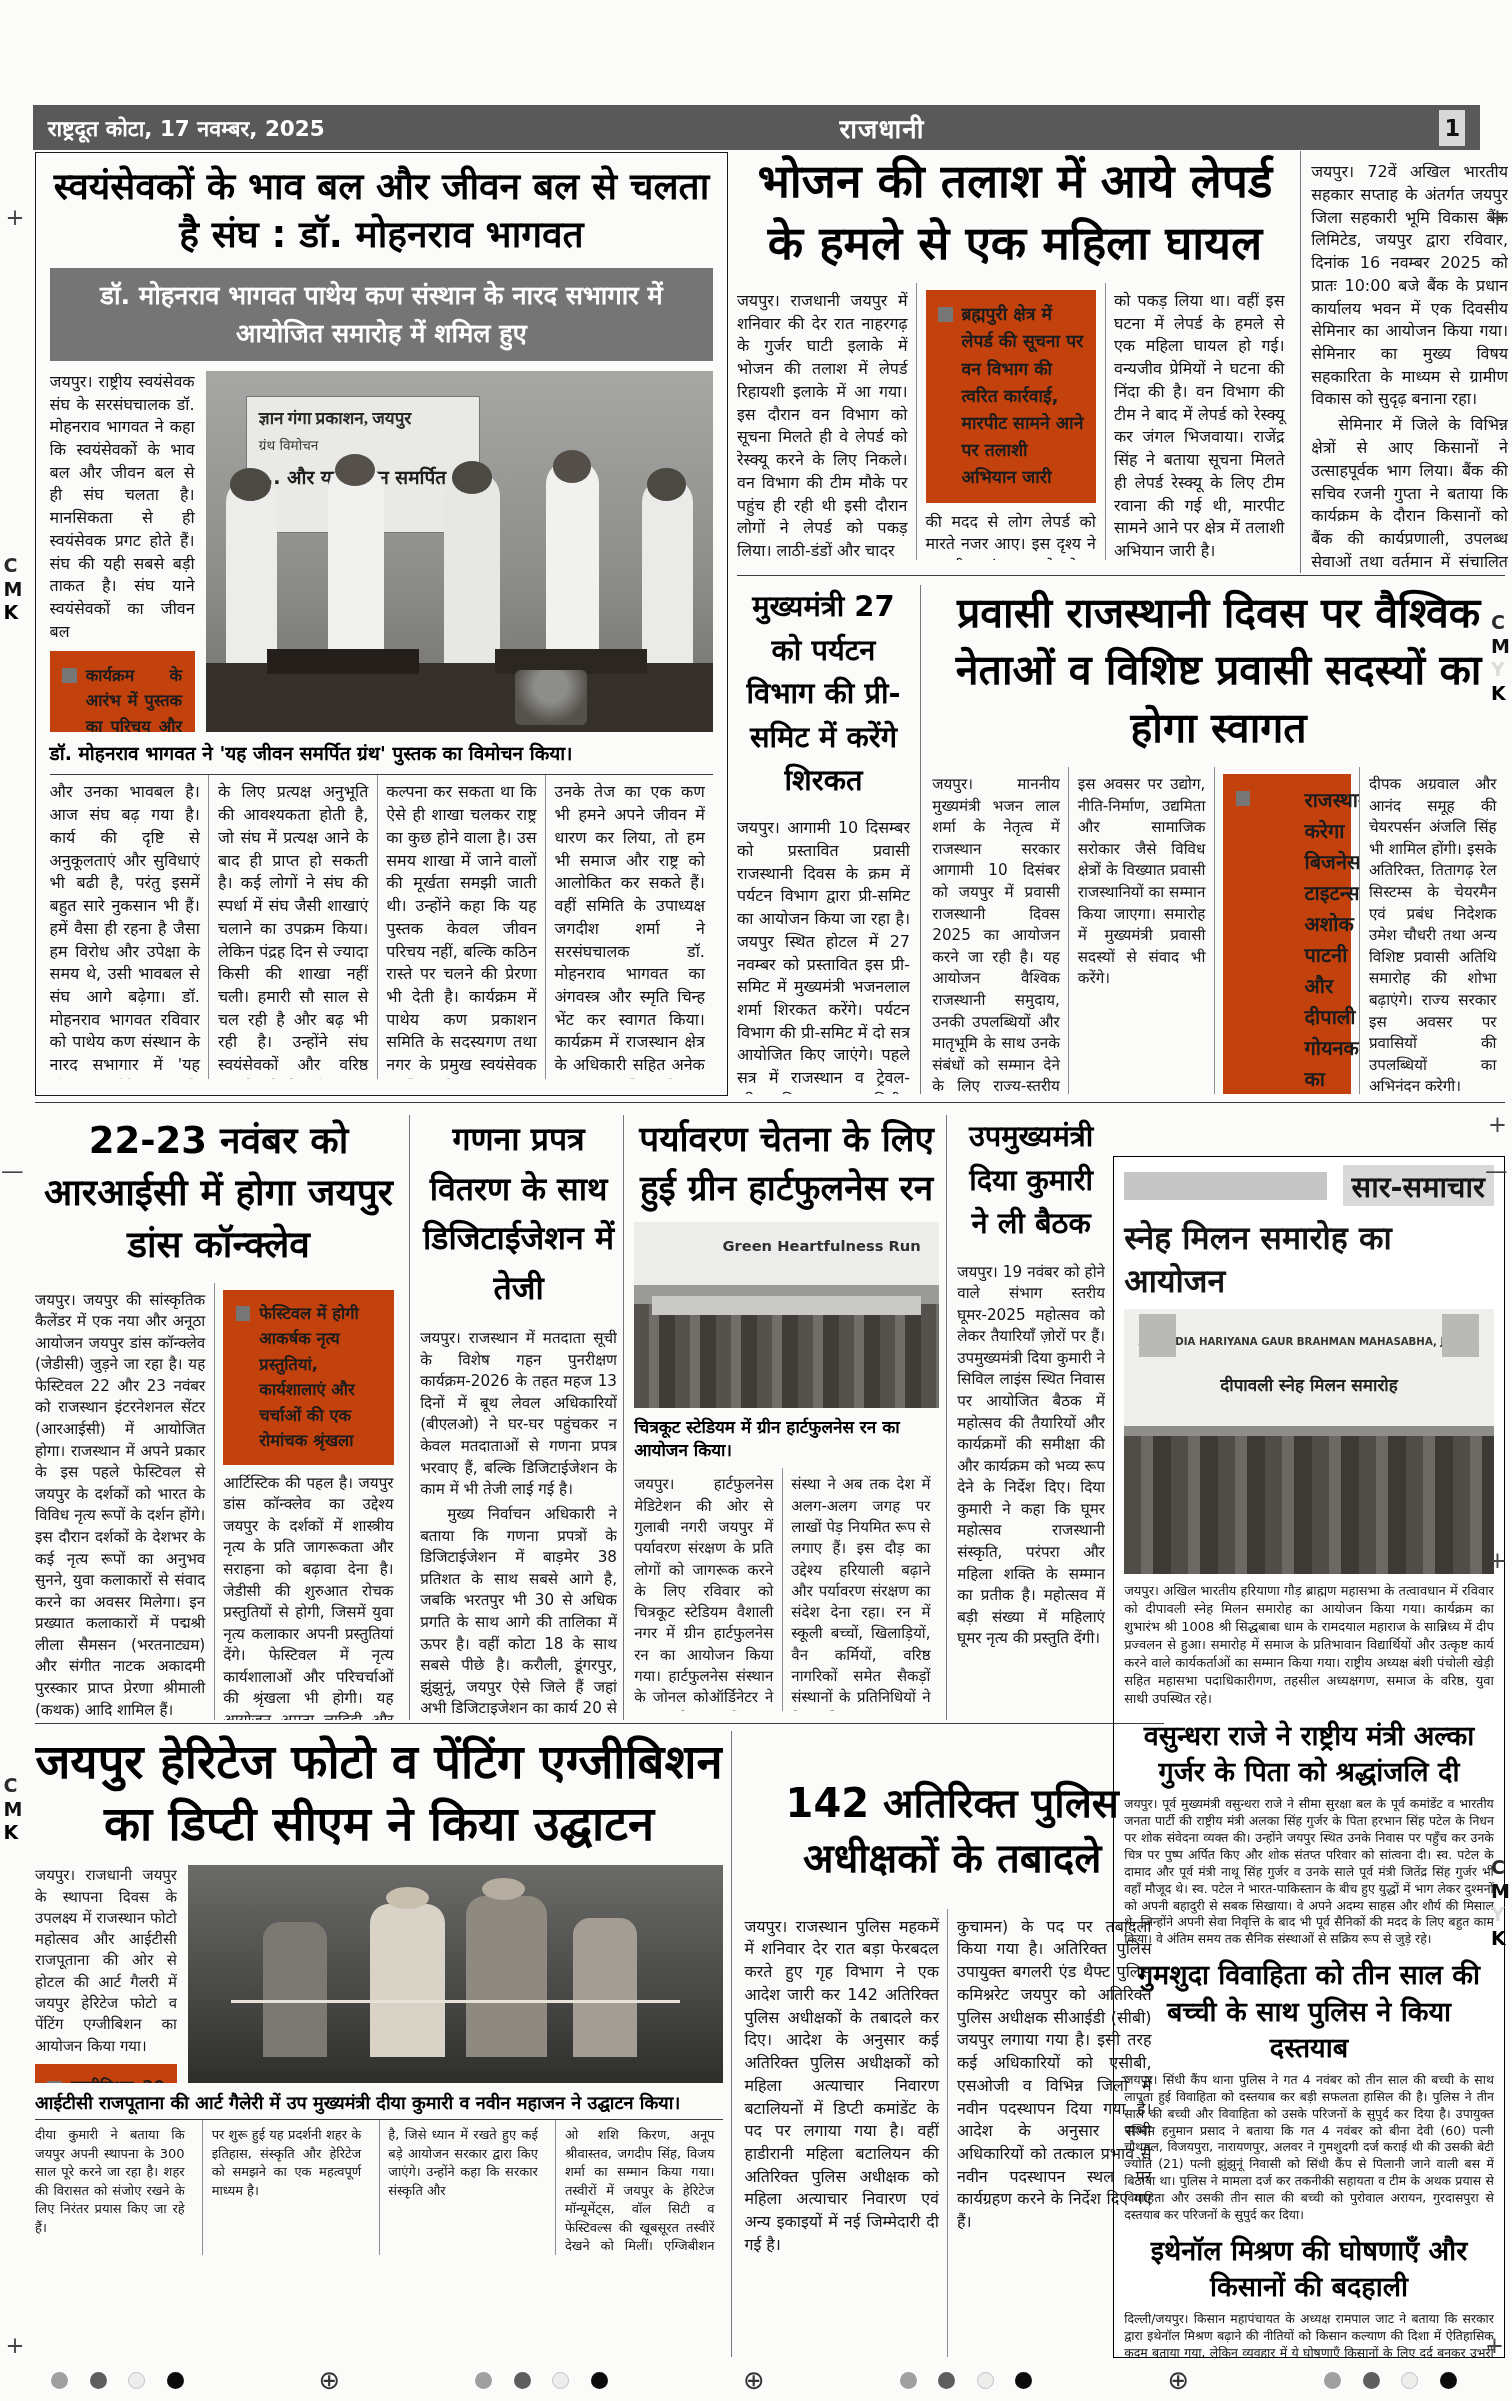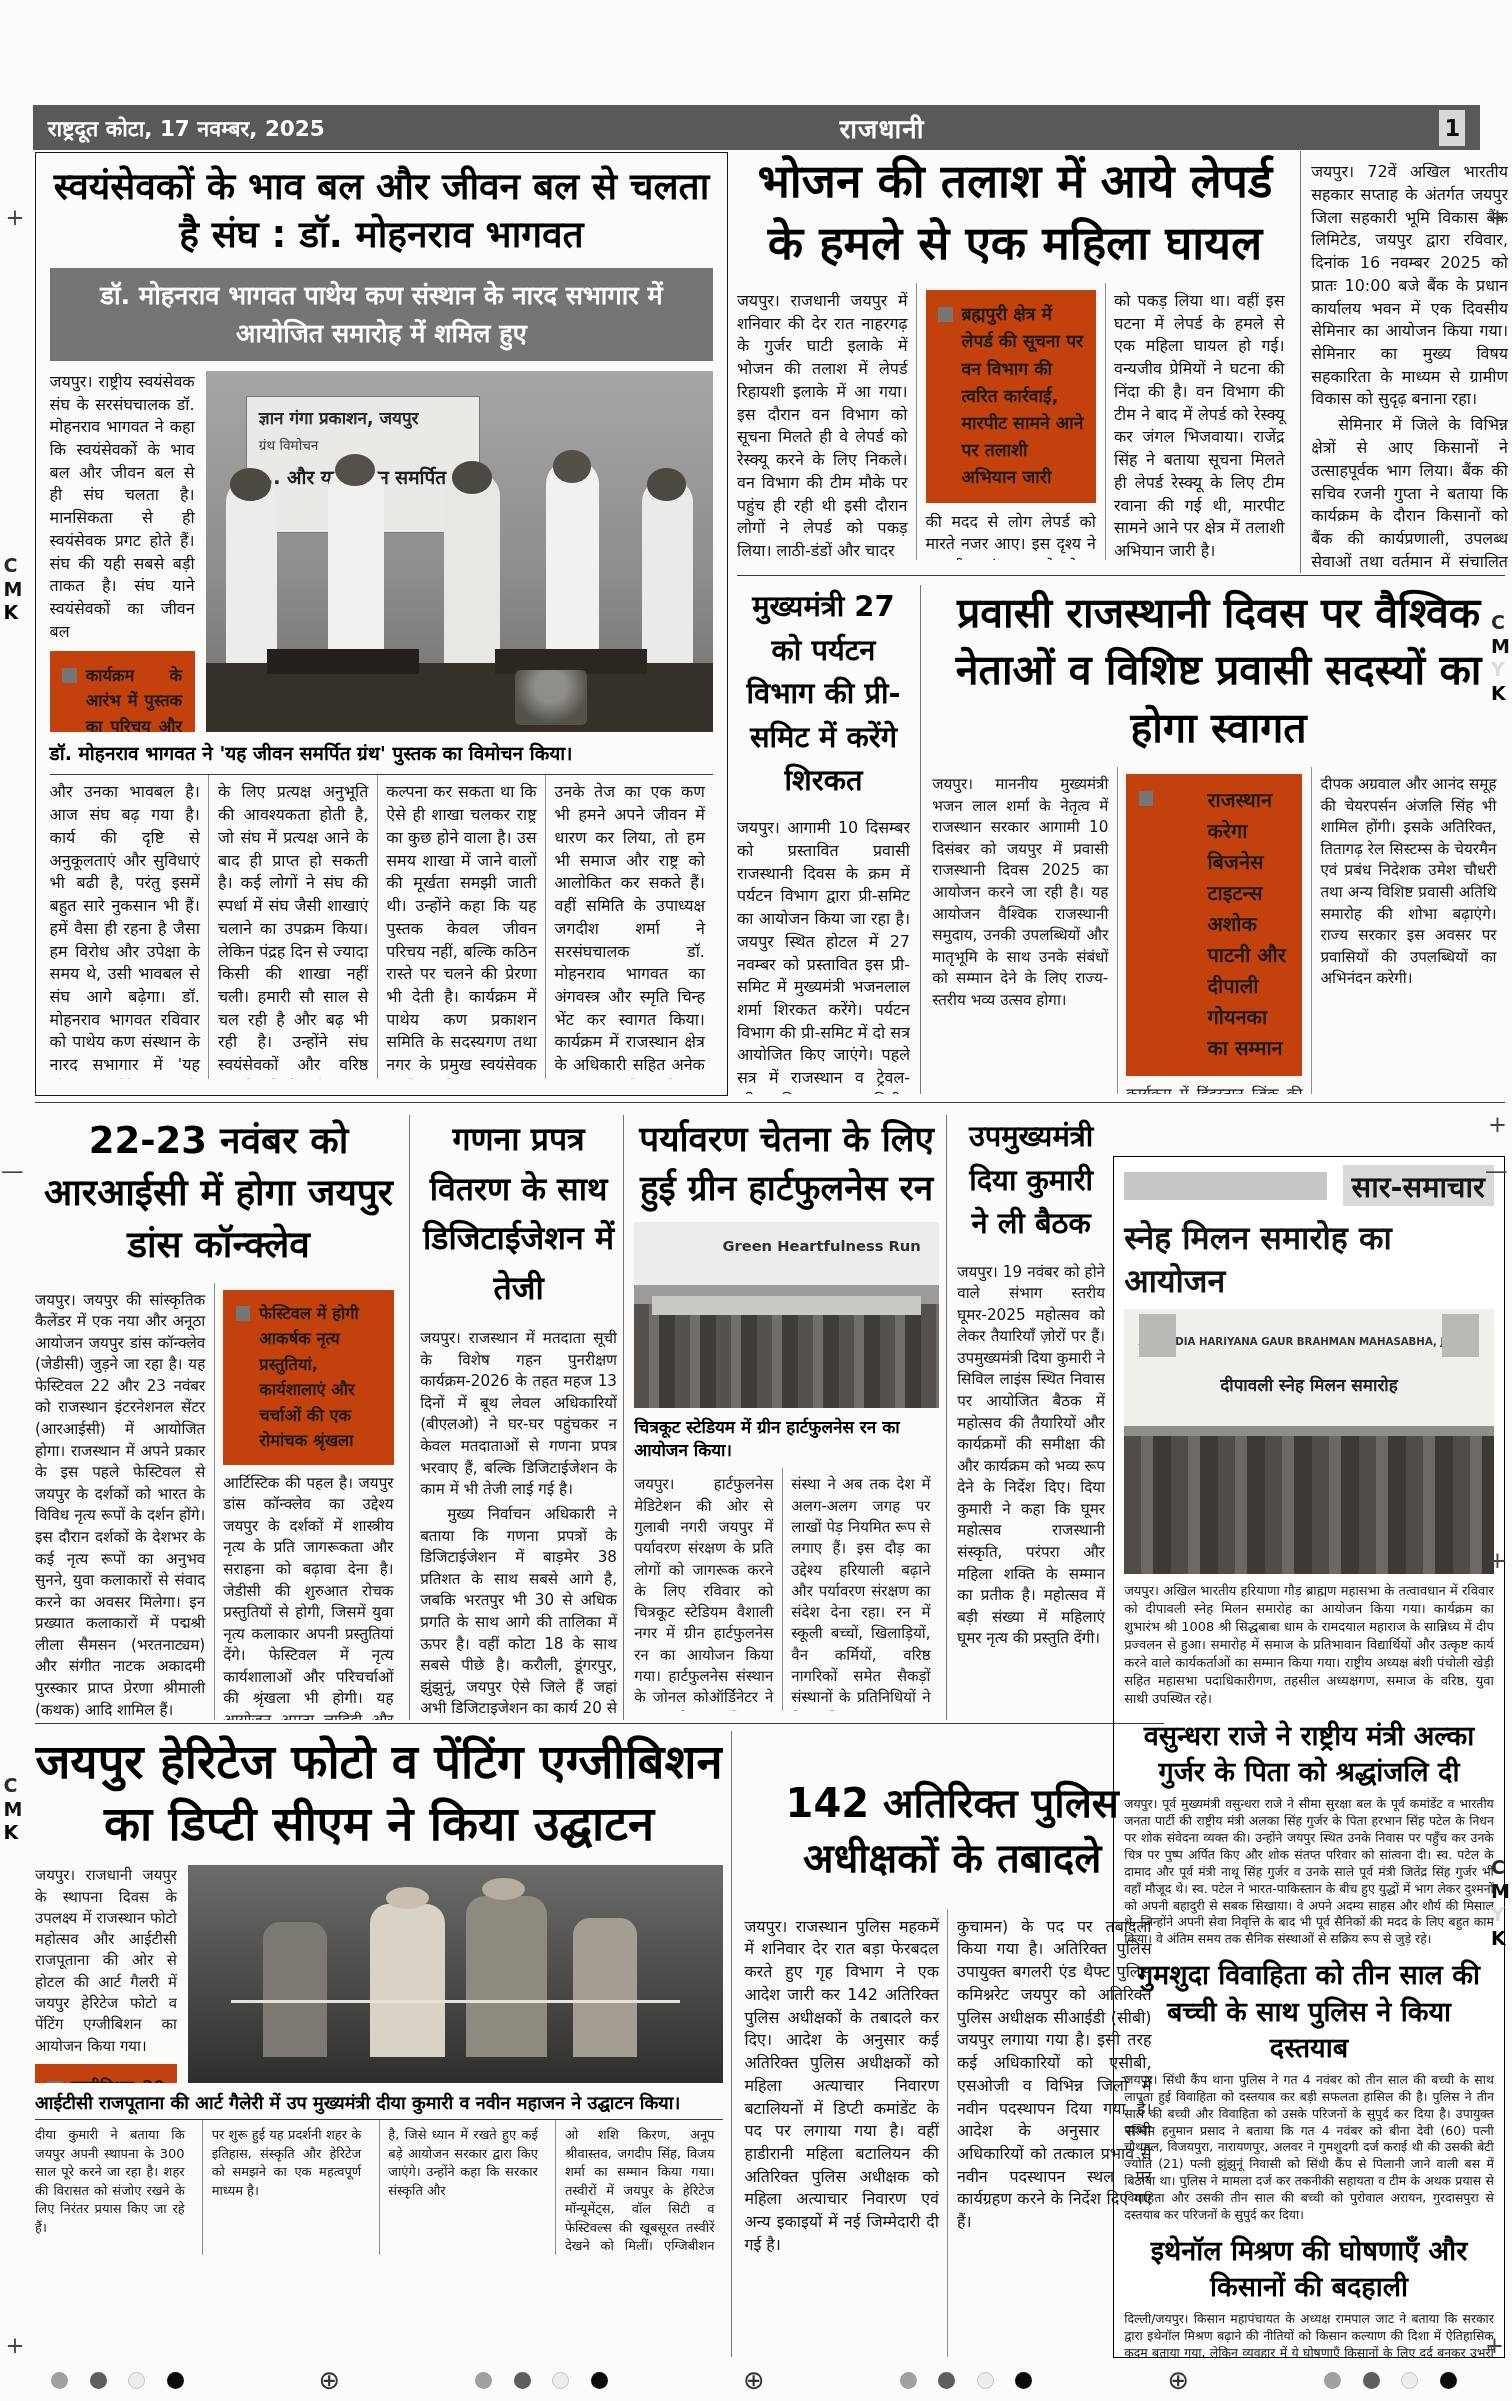--- a/index.html
+++ b/index.html
@@ -60,21 +60,21 @@
         <p>जयपुर। राष्ट्रीय स्वयंसेवक संघ के सरसंघचालक डॉ. मोहनराव भागवत ने कहा कि स्वयंसेवकों के भाव बल और जीवन बल से ही संघ चलता है। मानसिकता से ही स्वयंसेवक प्रगट होते हैं। संघ की यही सबसे बड़ी ताकत है। संघ याने स्वयंसेवकों का जीवन बल</p>
         <div class="graybox" style="margin:8px 0;">
           <span class="sq"></span>
           <span class="gtxt" style="font-size:16.4px;">कार्यक्रम के आरंभ में पुस्तक का परिचय और प्रस्तावना संपादक भागीरथ चौधरी ने रखी। वहीं समिति के उपाध्यक्ष जगदीश शर्मा ने सरसंघचालक डॉ. मोहनराव भागवत का अंगवस्त्र और स्मृति चिन्ह देकर स्वागत किया</span>
         </div>
 
       </div>
       <div class="photo" style="flex:1;background:linear-gradient(180deg,#a6a6a4 0%,#8e8e8c 55%,#6f6e6c 100%);">
 
         <div style="position:absolute;left:8%;top:7%;width:46%;height:38%;background:#e9e9e6;border:1.1px solid #777;padding:9px 11.3px;">
-          <div style="font-size:17px;font-weight:700;color:#2a2a2a;">ज्ञान गंगा प्रकाशन, जयपुर</div>
+          <div style="font-size:17px;font-weight:700;color:#2a2a2a;font-family:Liberation Serif, serif;">ज्ञान गंगा प्रकाशन, जयपुर</div>
           <div style="font-size:13.6px;color:#3a3a3a;margin-top:5.6px;">ग्रंथ विमोचन</div>
           <div style="font-size:19px;font-weight:700;color:#1f1f1f;margin-top:10.2px;">... और यह जीवन समर्पित</div>
         </div>
 
         <div style="position:absolute;left:4%;bottom:18%;width:10%;height:52%;background:#ececea;border-radius:22.6px 22.6px 0 0;"></div>
         <div style="position:absolute;left:4.8%;bottom:64%;width:8%;height:9%;background:#4c4842;border-radius:50%;"></div>
         <div style="position:absolute;left:24%;bottom:18%;width:11%;height:56%;background:#f0f0ee;border-radius:24px 24px 0 0;"></div>
         <div style="position:absolute;left:25.4%;bottom:68%;width:8%;height:9%;background:#55504a;border-radius:50%;"></div>
         <div style="position:absolute;left:47%;bottom:18%;width:11%;height:54%;background:#e7e7e4;border-radius:24px 24px 0 0;"></div>
         <div style="position:absolute;left:48.4%;bottom:66%;width:8%;height:9%;background:#4c4842;border-radius:50%;"></div>
@@ -122,20 +122,21 @@
 
   <div class="abs" style="left:737px;top:585px;width:173px;height:509px;overflow:hidden;">
     <div class="hl" style="font-size:29px;line-height:1.5;">मुख्यमंत्री 27 को पर्यटन विभाग की प्री-समिट में करेंगे शिरकत</div>
     <p class="body-t j" style="margin-top:14.7px;">जयपुर। आगामी 10 दिसम्बर को प्रस्तावित प्रवासी राजस्थानी दिवस के क्रम में पर्यटन विभाग द्वारा प्री-समिट का आयोजन किया जा रहा है। जयपुर स्थित होटल में 27 नवम्बर को प्रस्तावित इस प्री-समिट में मुख्यमंत्री भजनलाल शर्मा शिरकत करेंगे। पर्यटन विभाग की प्री-समिट में दो सत्र आयोजित किए जाएंगे। पहले सत्र में राजस्थान व ट्रेवल-टूरिज्म विषय पर तथा द्वितीय सत्र में वेडिंग-डेस्टिनेशन विषय पर विशेषज्ञों द्वारा चर्चा की जाएगी। इसमें विभिन्न ट्रेवल एजेंसियों के प्रतिनिधि भाग लेंगे।</p>
   </div>
 
   <div class="abs" style="left:920px;top:585px;width:585px;height:509px;border-left:1.1px solid #777;padding-left:11.3px;overflow:hidden;">
     <div class="hl" style="font-size:41px;line-height:1.4;">प्रवासी राजस्थानी दिवस पर वैश्विक नेताओं व विशिष्ट प्रवासी सदस्यों का होगा स्वागत</div>
     <div class="cols body-t" style="margin-top:10.2px;height:361px;font-size:15.2px;">
       <div class="col j">जयपुर। माननीय मुख्यमंत्री भजन लाल शर्मा के नेतृत्व में राजस्थान सरकार आगामी 10 दिसंबर को जयपुर में प्रवासी राजस्थानी दिवस 2025 का आयोजन करने जा रही है। यह आयोजन वैश्विक राजस्थानी समुदाय, उनकी उपलब्धियों और मातृभूमि के साथ उनके संबंधों को सम्मान देने के लिए राज्य-स्तरीय भव्य उत्सव होगा।</div>
+      <div class="col j">इस अवसर पर उद्योग, नीति-निर्माण, उद्यमिता और सामाजिक सरोकार जैसे विविध क्षेत्रों के विख्यात प्रवासी राजस्थानियों का सम्मान किया जाएगा। समारोह में मुख्यमंत्री प्रवासी सदस्यों से संवाद भी करेंगे।</div>
       <div class="col">
         <div class="graybox">
           <span class="sq"></span>
           <span class="gtxt" style="font-size:20px;margin-left:45px;">राजस्थान करेगा बिजनेस टाइटन्स अशोक पाटनी और दीपाली गोयनका का सम्मान</span>
         </div>
         <p class="j" style="margin-top:8px;">कार्यक्रम में हिंदुस्तान जिंक की चेयरपर्सन प्रिया अग्रवाल, बिकाजी फूड्स इंटरनेशनल के चेयरमैन शिव रतन अग्रवाल सहित कई प्रतिष्ठित उद्योगपति शामिल होंगे।</p>
       </div>
       <div class="col j">दीपक अग्रवाल और आनंद समूह की चेयरपर्सन अंजलि सिंह भी शामिल होंगी। इसके अतिरिक्त, तितागढ़ रेल सिस्टम्स के चेयरमैन एवं प्रबंध निदेशक उमेश चौधरी तथा अन्य विशिष्ट प्रवासी अतिथि समारोह की शोभा बढ़ाएंगे। राज्य सरकार इस अवसर पर प्रवासियों की उपलब्धियों का अभिनंदन करेगी।</div>
     </div>
   </div>

